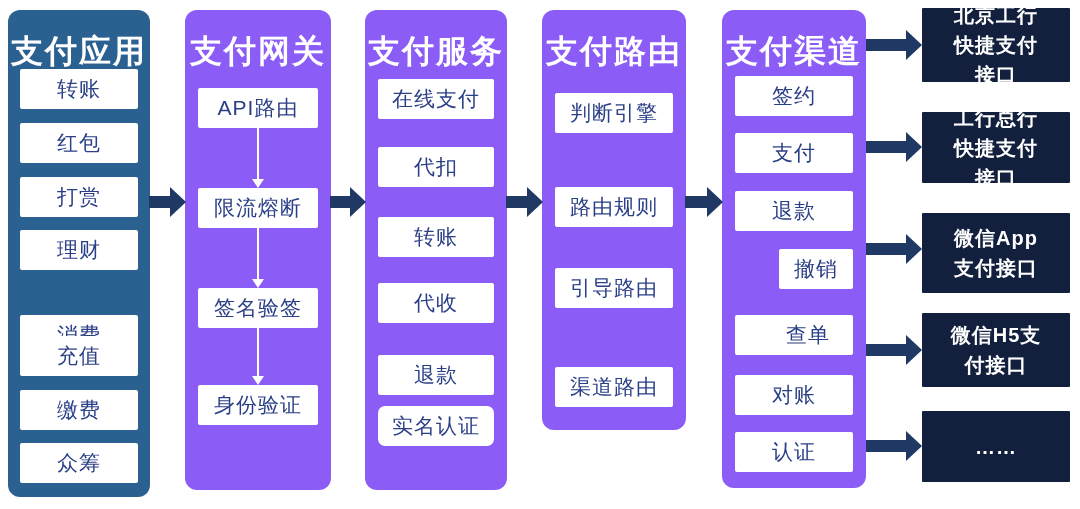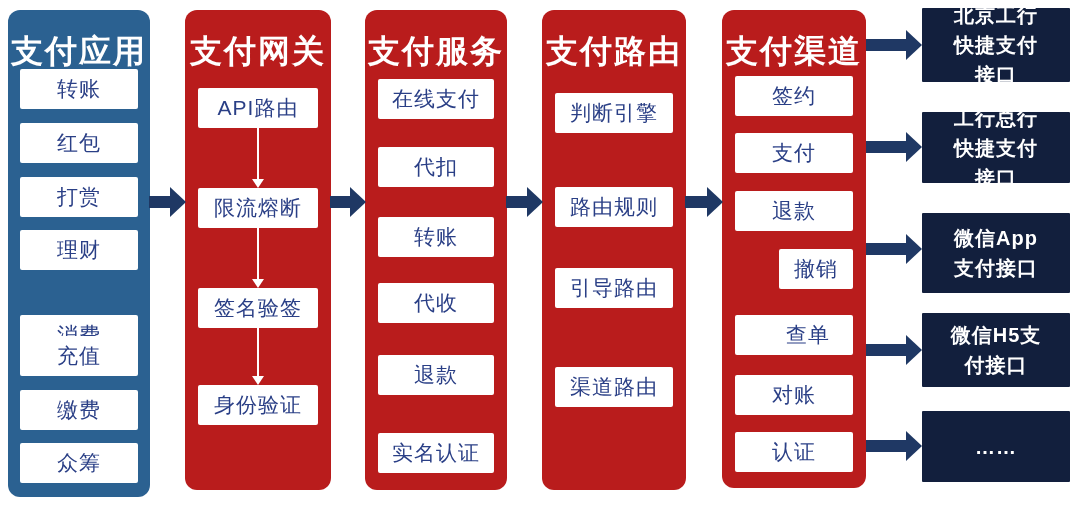--- a/index.html
+++ b/index.html
@@ -3,26 +3,26 @@
 <meta charset="utf-8">
 <style>
   html,body{margin:0;padding:0;}
   body{
     width:1080px;height:509px;background:#ffffff;position:relative;overflow:hidden;
     font-family:"Liberation Sans","DejaVu Sans",sans-serif;
   }
   .canvas{position:absolute;inset:0;}
 
   
-  .panel{position:absolute;top:10px;border-radius:12px;background:#b91c1c;}
+  .panel{position:absolute;top:10px;border-radius:12px;background:#8b5cf6;}
   .panel.light{background:#2b6191;}
   .p1{left:8px;width:142px;height:487px;}
   .p2{left:185px;width:146px;height:480px;}
   .p3{left:365px;width:142px;height:480px;}
-  .p4{left:542px;width:144px;height:480px;}
+  .p4{left:542px;width:144px;height:420px;}
   .p5{left:722px;width:144px;height:478px;}
 
   .panel h2{
     margin:0;padding-top:20px;text-align:center;color:#ffffff;
     font-size:32px;font-weight:bold;letter-spacing:2px;
   }
 
   .item{
     position:absolute;left:13px;right:13px;height:40px;background:#ffffff;
     color:#2a3f86;display:flex;align-items:center;justify-content:center;
@@ -34,21 +34,21 @@
   .p1 .item:nth-of-type(1){top:59px;}  .p1 .item:nth-of-type(2){top:113px;}
   .p1 .item:nth-of-type(3){top:167px;} .p1 .item:nth-of-type(4){top:220px;}
   .p1 .item:nth-of-type(5){top:273px;margin-top:32px;} .p1 .item:nth-of-type(6){top:326px;}
   .p1 .item:nth-of-type(7){top:380px;} .p1 .item:nth-of-type(8){top:433px;}
 
   .p2 .item:nth-of-type(1){top:78px;}  .p2 .item:nth-of-type(2){top:178px;}
   .p2 .item:nth-of-type(3){top:278px;} .p2 .item:nth-of-type(4){top:375px;}
 
   .p3 .item:nth-of-type(1){top:69px;}  .p3 .item:nth-of-type(2){top:137px;}
   .p3 .item:nth-of-type(3){top:207px;} .p3 .item:nth-of-type(4){top:273px;}
-  .p3 .item:nth-of-type(5){top:345px;} .p3 .item:nth-of-type(6){top:423px;}
+  .p3 .item:nth-of-type(5){top:345px;} .p3 .item:nth-of-type(6){top:396px;border-radius:7px;}
 
   .p4 .item:nth-of-type(1){top:83px;}  .p4 .item:nth-of-type(2){top:177px;}
   .p4 .item:nth-of-type(3){top:258px;} .p4 .item:nth-of-type(4){top:357px;}
 
   .p5 .item:nth-of-type(1){top:66px;}  .p5 .item:nth-of-type(2){top:123px;}
   .p5 .item:nth-of-type(3){top:181px;} .p5 .item:nth-of-type(4){top:239px;margin-left:44px;}
   .p5 .item:nth-of-type(5){top:305px;padding-left:28px;} .p5 .item:nth-of-type(6){top:365px;}
   .p5 .item:nth-of-type(7){top:422px;}
 
   

